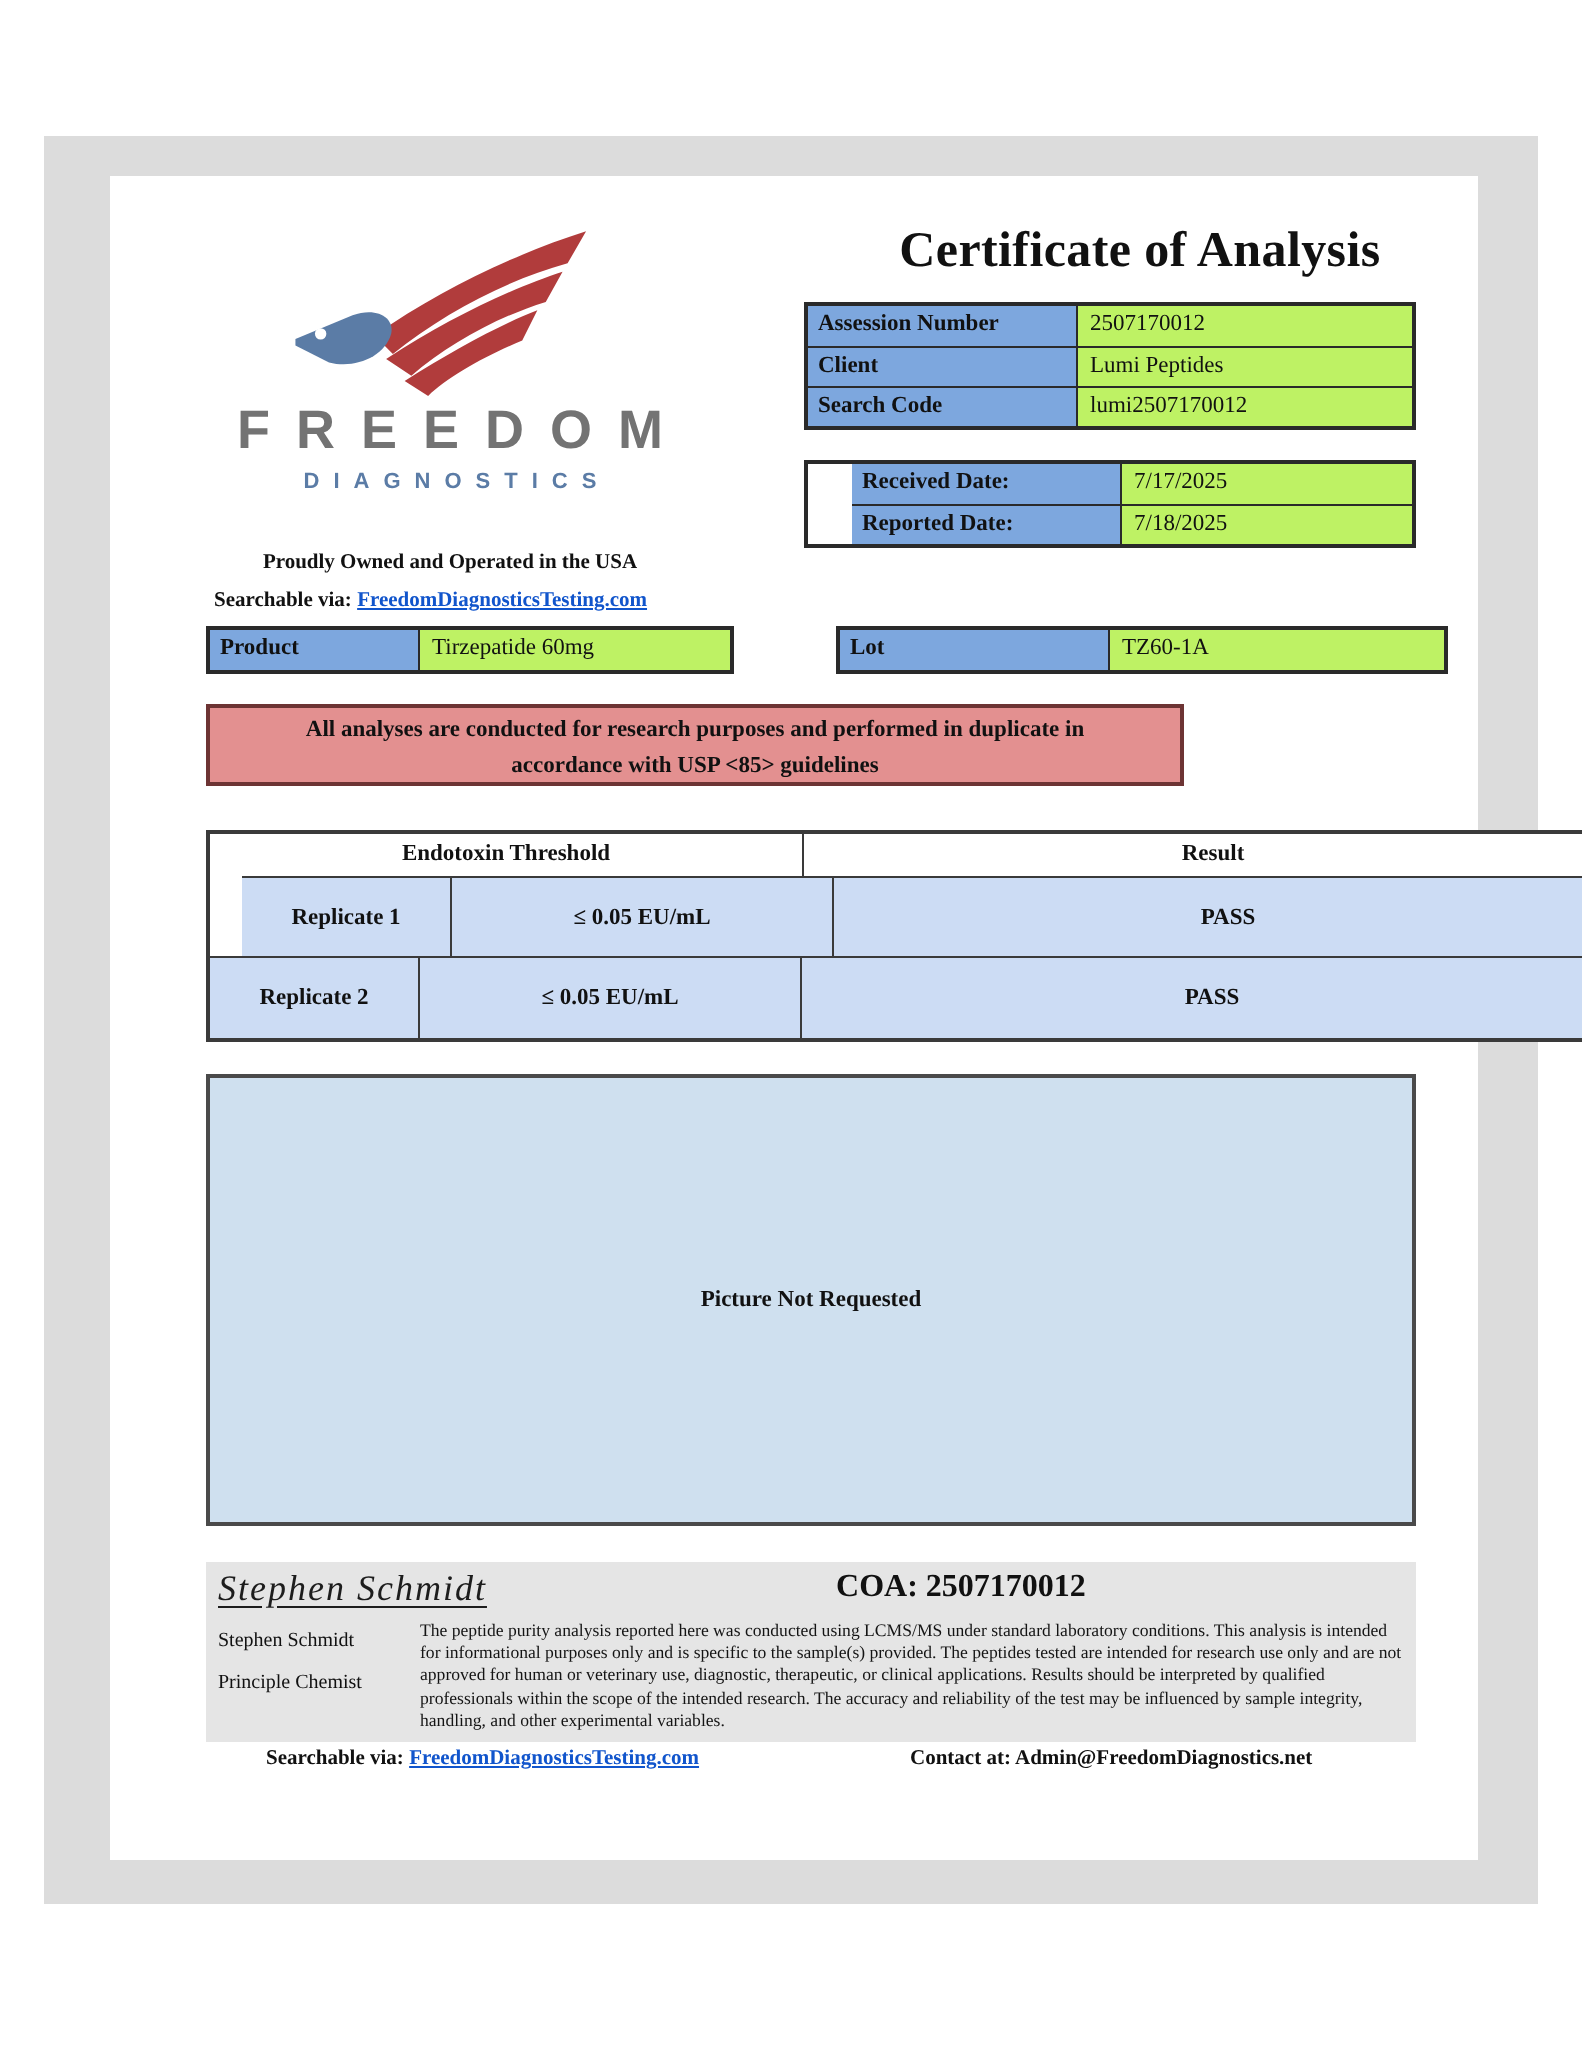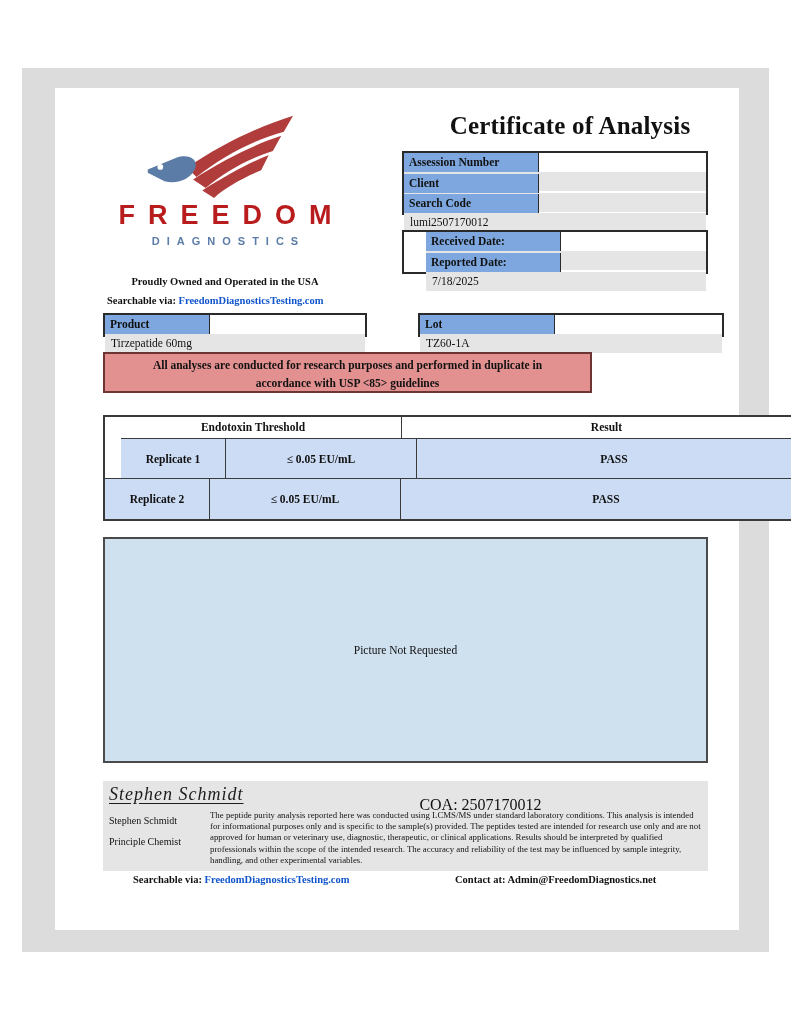--- a/index.html
+++ b/index.html
@@ -7,35 +7,35 @@
   .viewport { position:relative; width:791px; height:1024px; background:#ffffff; overflow:hidden; }
   .frame { position:absolute; left:22px; top:68px; width:747px; height:884px; background:#dcdcdc; }
   .page  { position:absolute; left:33px; top:20px; width:684px; height:842px; background:#ffffff; }
 
   
   .doc-title { position:absolute; left:330px; top:24px; width:370px; text-align:center;
                font-size:25px; font-weight:bold; letter-spacing:.2px; }
   .logo-wrap { position:absolute; left:45px; top:26px; width:250px; }
   .logo-eagle { display:block; margin:0 auto; width:170px; height:84px; }
   .logo-brand { text-align:center; font-family:"Liberation Sans", sans-serif; font-weight:bold;
-                font-size:27px; letter-spacing:13px; text-indent:13px; color:#b91c1c; margin-top:2px; }
+                font-size:27px; letter-spacing:13px; text-indent:13px; color:#737373; margin-top:2px; }
   .logo-sub   { text-align:center; font-family:"Liberation Sans", sans-serif; font-weight:bold;
                 font-size:11px; letter-spacing:7px; text-indent:7px; color:#5b7ca6; margin-top:4px; }
   .tagline { position:absolute; left:25px; top:188px; width:290px; text-align:center;
              font-weight:bold; font-size:10.5px; }
   .searchable-top { position:absolute; left:52px; top:207px; font-weight:bold; font-size:10.5px; }
-  .link { color:#1155CC; cursor:pointer; }
+  .link { color:#1155CC; text-decoration:underline; cursor:pointer; }
 
   
   .kv { position:absolute; border:2px solid #2a2a2a; background:#fff; }
-  .kv-row { display:flex; height:20px;flex-direction:column; }
+  .kv-row { display:flex; height:20px; }
   .kv-row + .kv-row { border-top:1px solid #2a2a2a; }
   .kv-label { background:#7da7de; border-right:1px solid #2a2a2a; font-weight:bold;
               padding:0 5px; line-height:19px; font-size:11.5px; }
-  .kv-value { flex:1; background:#e5e5e5; padding:0 6px; line-height:19px; font-size:11.5px; }
+  .kv-value { flex:1; background:#bef264; padding:0 6px; line-height:19px; font-size:11.5px; }
   .kv-wide .kv-label { width:135px; }
   .kv-narrow .kv-label { width:105px; }
   .kv-single .kv-row { height:20px; }
 
   
   .notice { position:absolute; left:48px; top:264px; width:489px; height:41px;
             background:#e39090; border:2px solid #6d3434; text-align:center;
             font-weight:bold; font-size:11.5px; line-height:1.55; padding:3px 26px; }
 
   
@@ -46,30 +46,30 @@
   .rt-row { display:flex; border-top:1px solid #3a3a3a; background:#ccdcf4;
             font-weight:bold; font-size:11.5px; }
   .rt-c { display:flex; align-items:center; justify-content:center; }
   .rt-c1 { width:105px; border-right:1px solid #3a3a3a; }
   .rt-c2 { width:191px; border-right:1px solid #3a3a3a; }
   .rt-c3 { flex:1; }
 
   
   .picture-box { position:absolute; left:48px; top:449px; width:605px; height:226px;
                  background:#cfe0ef; border:2px solid #4a4a4a; display:flex;
-                 align-items:center; justify-content:center; font-weight:normal; font-size:11.5px; }
+                 align-items:center; justify-content:center; font-weight:bold; font-size:11.5px; }
 
   
   .sig-block { position:absolute; left:48px; top:693px; width:605px; height:90px; background:#e5e5e5; }
   .sig-script { position:absolute; left:6px; top:3px; font-style:italic; font-size:18px;
                 letter-spacing:1px; text-decoration:underline; text-underline-offset:3px; color:#1d1d1d; }
   .sig-name { position:absolute; left:6px; top:34px; font-size:10px; }
   .sig-role { position:absolute; left:6px; top:55px; font-size:10px; }
-  .coa-title { position:absolute; left:180px; top:15px; width:395px; text-align:center;
-               font-weight:normal; font-size:16px; }
+  .coa-title { position:absolute; left:180px; top:4px; width:395px; text-align:center;
+               font-weight:bold; font-size:16px; }
   .disclaimer { position:absolute; left:107px; top:29px; width:495px; font-size:8.8px;
                 line-height:11.2px; color:#141414; }
 
   
   .footer-left  { position:absolute; left:78px;  top:786px; font-weight:bold; font-size:10.5px; }
   .footer-right { position:absolute; left:400px; top:786px; font-weight:bold; font-size:10.5px; }
 </style>
 </head>
 <body>
 

